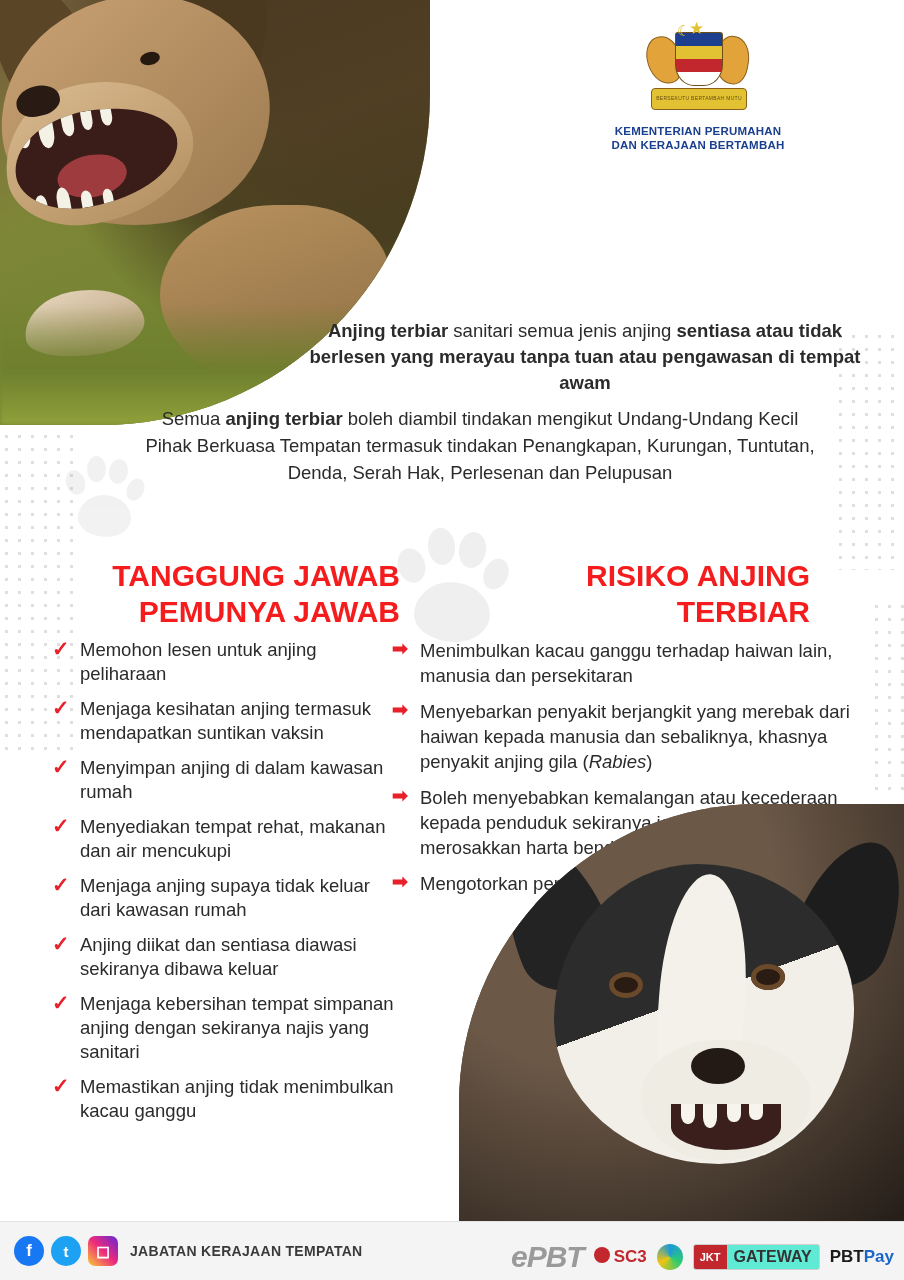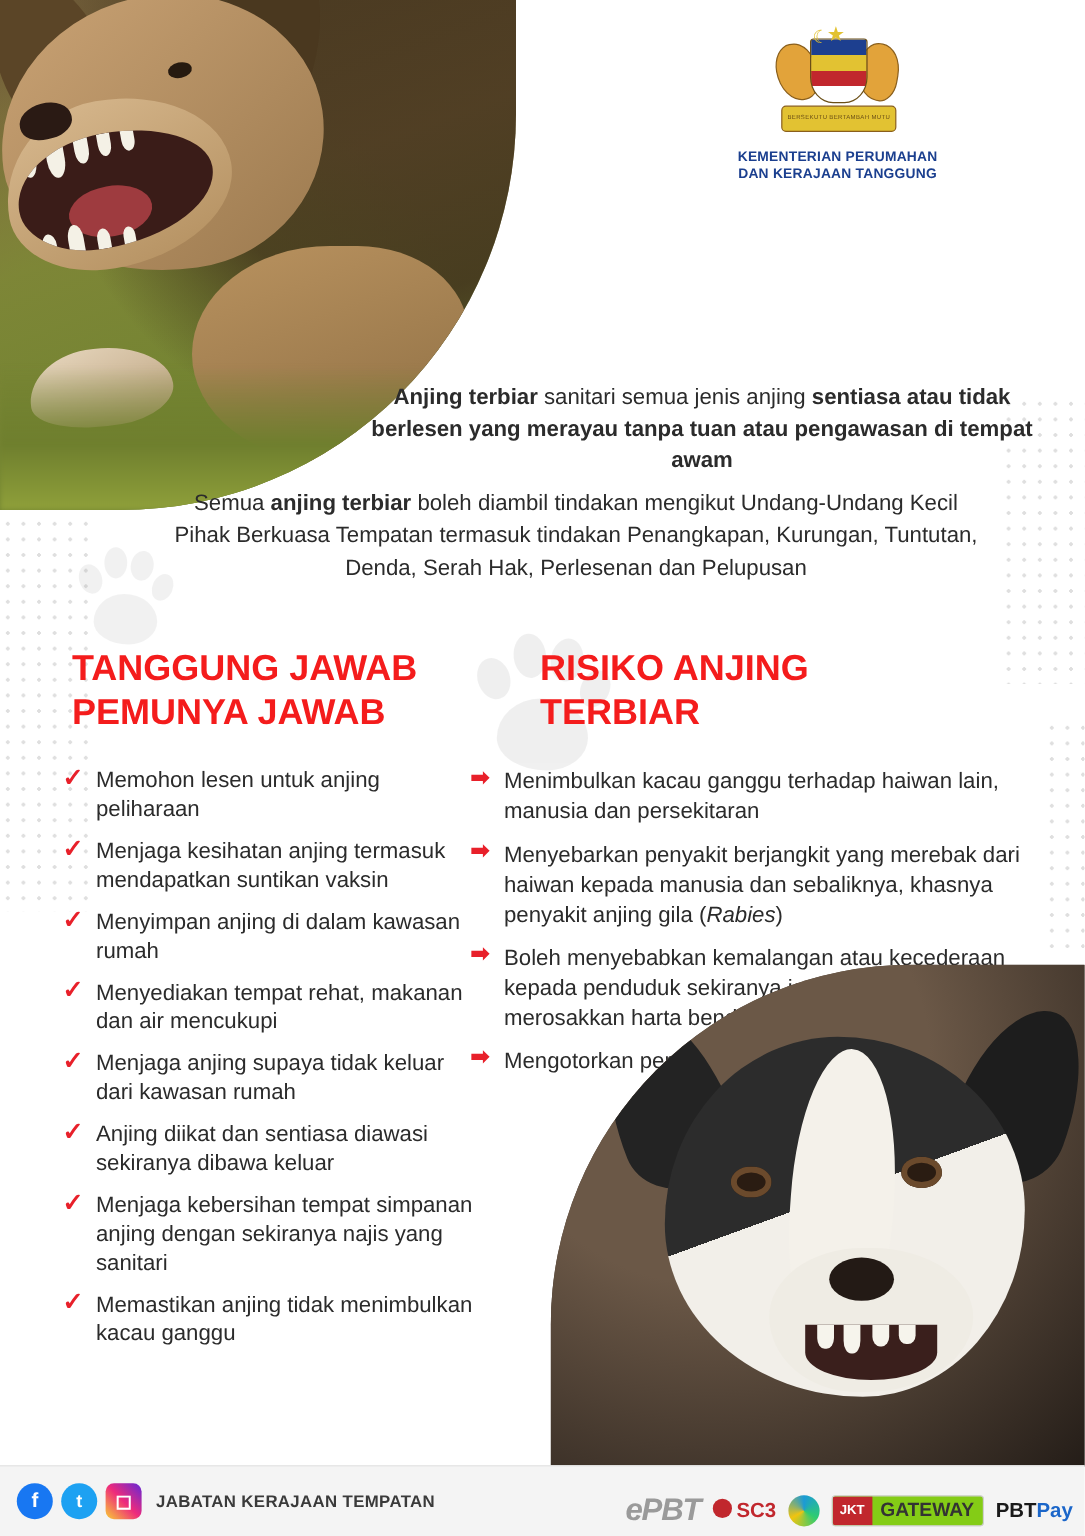--- a/index.html
+++ b/index.html
@@ -151,21 +151,21 @@
   .paw-small{position:absolute;left:62px;top:452px;width:86px;height:92px;opacity:.13;}
   .paw-small div{position:absolute;background:#9a9a9a;border-radius:50%;}
   .paw-small .p1{left:4px;top:18px;width:19px;height:25px;transform:rotate(-18deg);}
   .paw-small .p2{left:25px;top:4px;width:19px;height:26px;}
   .paw-small .p3{left:47px;top:7px;width:19px;height:25px;transform:rotate(10deg);}
   .paw-small .p4{left:65px;top:26px;width:17px;height:23px;transform:rotate(24deg);}
   .paw-small .pad{left:16px;top:43px;width:53px;height:42px;border-radius:48% 52% 45% 55%/55% 55% 45% 45%;}
 
   
   .col-head{
-    position:absolute;color:#f41c1c;font-weight:bold;font-size:30px;line-height:36px;text-align:left;
+    position:absolute;color:#f41c1c;font-weight:bold;font-size:30px;line-height:36px;text-align:right;margin-top:18px;
   }
   #head-left{left:60px;top:540px;width:340px;}
   #head-right{left:450px;top:540px;width:360px;}
 
   
   ul.items{list-style:none;margin:0;padding:0;position:absolute;}
   ul.items li{position:relative;padding-left:28px;margin-bottom:11px;color:#2b2b2b;}
   #list-left{left:52px;top:638px;width:350px;font-size:18.5px;line-height:24px;}
   #list-right{left:392px;top:638px;width:500px;font-size:18.5px;line-height:25px;}
   .tick{
@@ -214,25 +214,25 @@
     background:#f4f4f4;border-top:1px solid #e3e3e3;
     display:flex;align-items:center;
   }
   .social{display:flex;align-items:center;gap:7px;margin-left:14px;}
   .sicon{width:30px;height:30px;border-radius:7px;display:flex;align-items:center;justify-content:center;color:#fff;font-weight:bold;font-size:17px;}
   .sicon.fb{background:#1877f2;border-radius:50%;}
   .sicon.tw{background:#1da1f2;border-radius:50%;font-size:15px;}
   .sicon.ig{background:linear-gradient(45deg,#f9ce34,#ee2a7b,#6228d7);}
   .footer-title{margin-left:12px;font-weight:bold;font-size:14px;color:#3a3a3a;letter-spacing:.3px;}
   .partners{position:absolute;right:10px;bottom:6px;display:flex;align-items:center;gap:10px;}
-  .p-epbt{font-weight:bold;font-style:italic;font-size:26px;color:#9a9a9a;letter-spacing:-1px;}
+  .p-epbt{font-weight:bold;font-style:italic;font-size:30px;color:#9a9a9a;letter-spacing:-1px;}
   .p-sc3{display:flex;align-items:flex-start;gap:4px;font-weight:bold;font-size:17px;color:#c1272d;}
   .p-sc3 .dot{width:16px;height:16px;border-radius:50%;background:#c1272d;}
   .p-globe{width:26px;height:26px;border-radius:50%;background:conic-gradient(#1b9ad6,#2ecc71,#f1c40f,#1b9ad6);}
-  .p-jkt{display:flex;align-items:center;border:1px solid #cfcfcf;background:#84cc16;border-radius:3px;overflow:hidden;height:24px;}
+  .p-jkt{display:flex;align-items:center;border:1px solid #cfcfcf;background:#5eead4;border-radius:3px;overflow:hidden;height:24px;}
   .p-jkt .tag{background:#c1272d;color:#fff;font-size:11px;font-weight:bold;padding:0 6px;line-height:24px;}
   .p-jkt .gw{font-size:16px;font-weight:bold;color:#333;padding:0 7px;}
   .p-pbtpay{font-weight:bold;font-size:17px;color:#1a1a1a;}
   .p-pbtpay .b{color:#1b66c9;}
 </style>
 </head>
 <body>
 
 <div class="poster">
 
@@ -277,21 +277,21 @@
       <div class="tiger r"></div>
       <div class="shield"></div>
       <div class="moon">☾</div>
       <div class="star">★</div>
       <div class="ribbon">
           <span>BERSEKUTU BERTAMBAH MUTU</span>
         </div>
     </div>
     <div class="ministry">
       <div>KEMENTERIAN PERUMAHAN</div>
-      <div>DAN KERAJAAN TANGGUNG</div>
+      <div>DAN KERAJAAN BERTAMBAH</div>
     </div>
   </div>
 
 
   <div class="intro1">
     <b>Anjing terbiar</b><span class="norm"> sanitari semua jenis anjing </span><b>sentiasa</b><span> atau tidak berlesen yang merayau tanpa tuan atau pengawasan di tempat awam</span>
   </div>
 
   <div class="intro2">
     <span>Semua </span><b>anjing terbiar</b><span> boleh diambil tindakan mengikut Undang-Undang Kecil Pihak Berkuasa Tempatan termasuk tindakan Penangkapan, Kurungan, Tuntutan, Denda, Serah Hak, Perlesenan dan Pelupusan</span>

